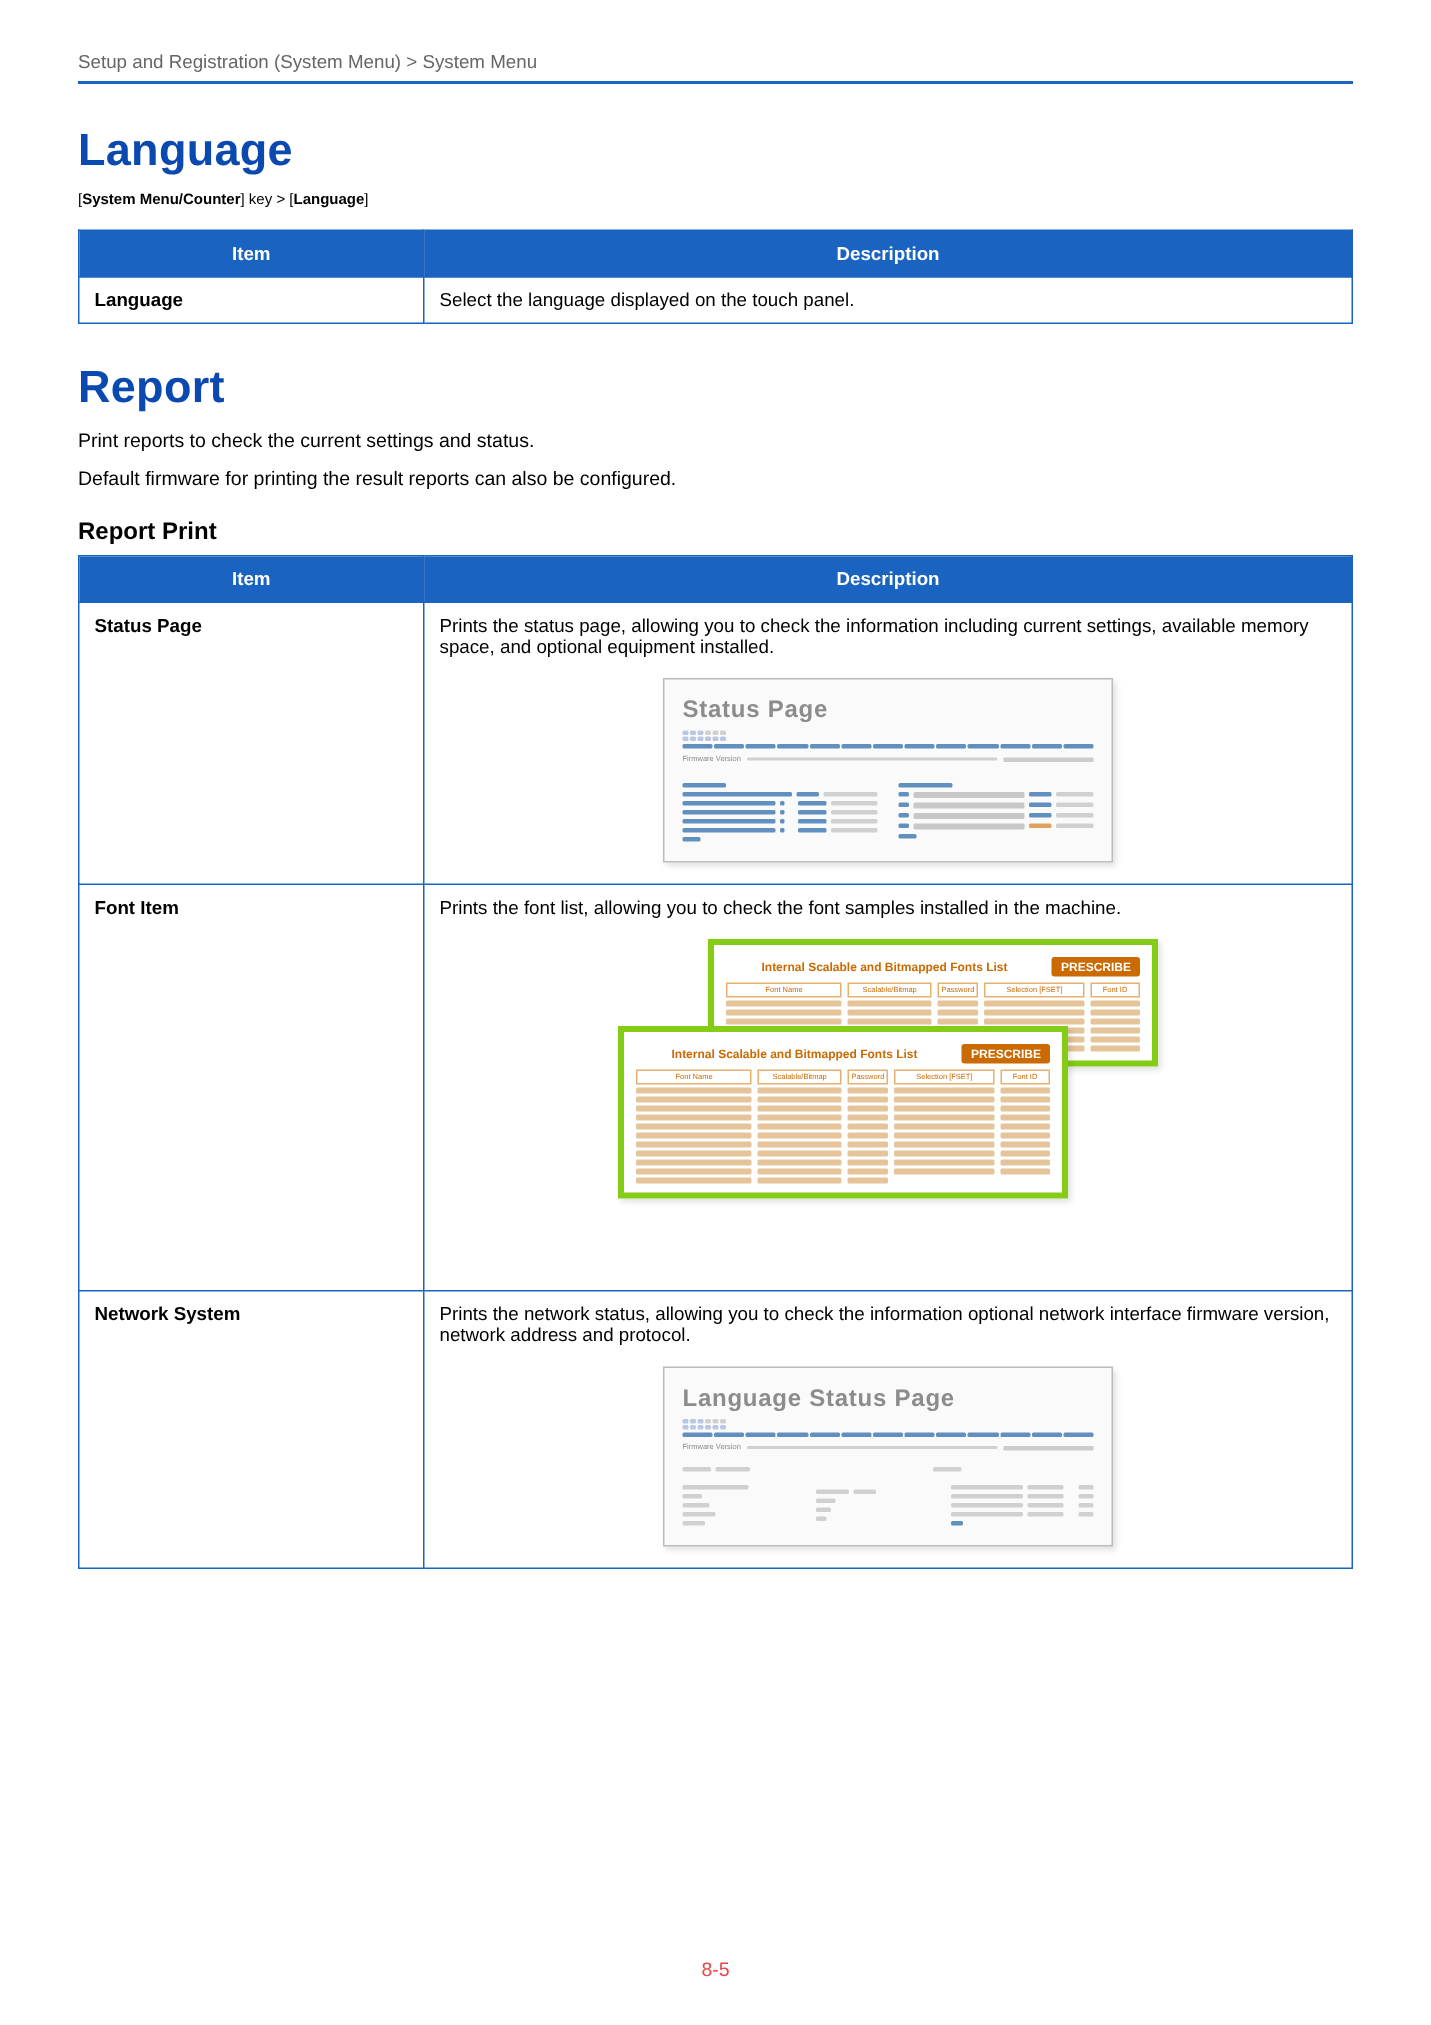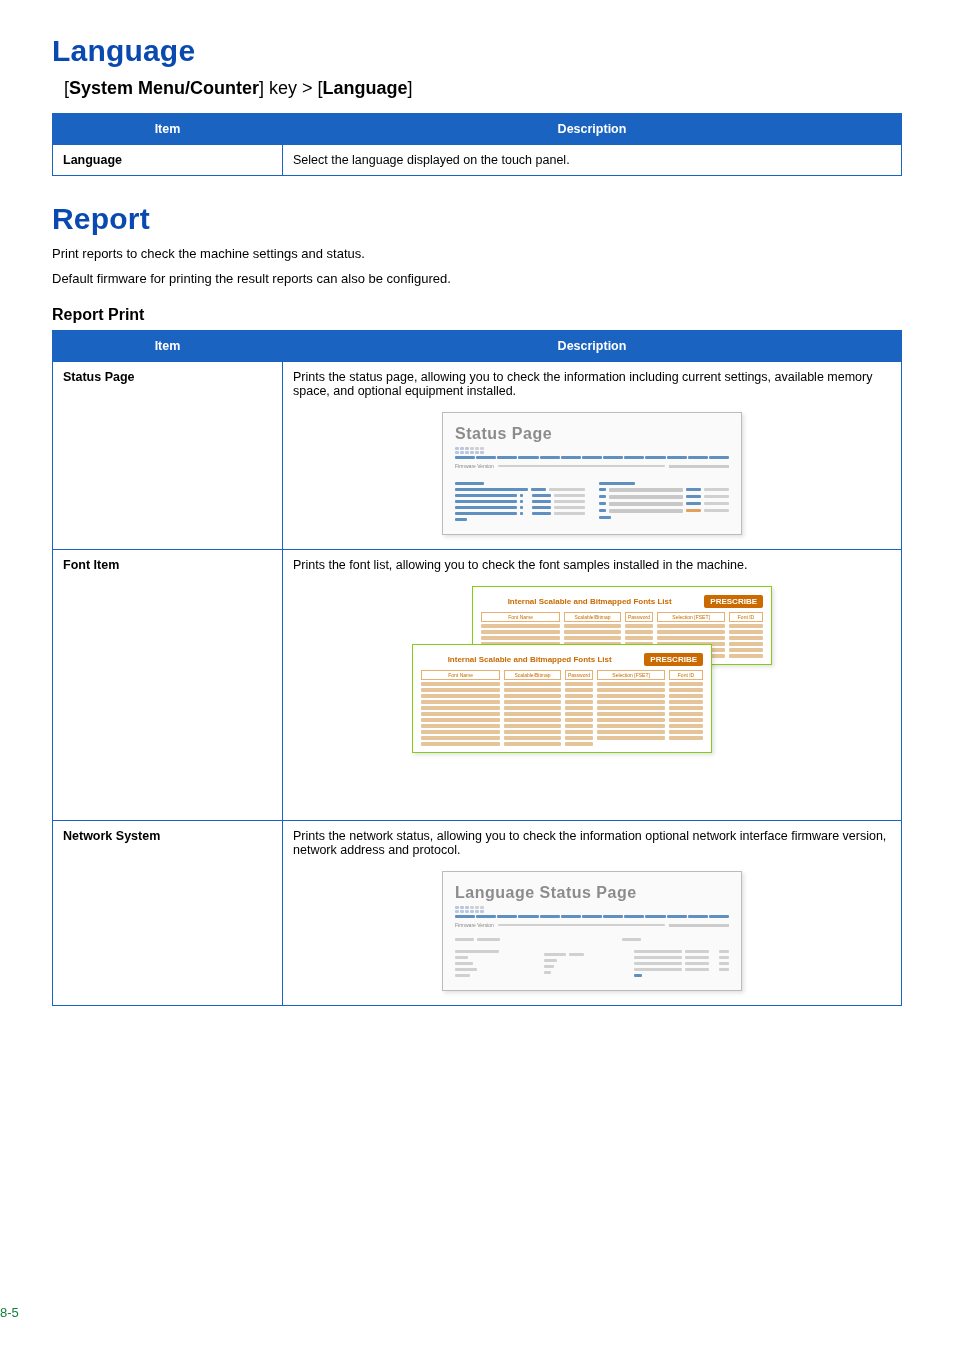--- a/index.html
+++ b/index.html
@@ -24,22 +24,22 @@
     margin-bottom: 28px;
   }
   h1.section {
     font-size: 30px;
     color: #0a4ab0;
     font-weight: 800;
     margin: 0 0 10px 0;
     letter-spacing: 0.2px;
   }
   .nav-path {
-    font-size: 18px;
-    margin: 6px 0 14px 12px;
+    font-size: 10px;
+    margin: 6px 0 14px 0;
   }
   .nav-path b { font-weight: bold; }
 
   table.info {
     width: 100%;
     border-collapse: collapse;
     font-size: 12.5px;
     padding-left: 15px;
   }
   table.info th {
@@ -103,21 +103,21 @@
   .lbl-line .bar:first-child{ flex:2;}
   .big-bar { height:4px; background:#c8c8c8; flex:3; border-radius:1px;}
   .fw-row { display:flex; gap:4px; align-items:center; font-size:5px; color:#888;}
   .fw-row span{ white-space:nowrap;}
 
   
   .font-thumb-wrap{ margin: 14px auto 6px auto; width:360px; position:relative; height:220px;}
   .font-card{
     position:absolute;
     width:300px;
-    border:1px solid #84cc16;
+    border:4px solid #84cc16;
     background:#fff;
     box-shadow: 2px 2px 4px rgba(0,0,0,0.12);
     padding:8px 8px 6px 8px;
     box-sizing:border-box;
   }
   .font-card.back{ left:60px; top:0;}
   .font-card.front{ left:0; top:58px;}
   .fc-head{ display:flex; align-items:center; margin-bottom:4px; gap:6px;}
   .fc-head .hlabel{
     flex:1; text-align:center; font-size:8px; color:#ca6a00; font-weight:bold;
@@ -130,30 +130,31 @@
     font-size:5px; color:#ca6a00;
   }
   .fc-cols .ch { border:1px solid #e6b070; text-align:center; padding:1px 0; background:#fff;}
   .fl-rows .row{ display:grid; grid-template-columns: 1.4fr 1fr 0.5fr 1.2fr 0.6fr; gap:2px 4px; margin-top:2px;}
   .fl-rows .cell{ height:4px; background:#e6c499; border-radius:1px;}
 
   .page-num {
     position: absolute;
     left: 0; right: 0;
     bottom: 30px;
-    text-align: left;
+    text-align: center;
     font-size: 13px;
-    color: #15803d;
+    color: #ef4444;
   }
 </style>
 </head>
 <body>
 
 <div class="page">
 
+  <div class="breadcrumb">Setup and Registration (System Menu) &gt; System Menu</div>
 
   <h1 class="section">Language</h1>
 
   <div class="nav-path">
     <span>[</span><b>System Menu/Counter</b><span>] key &gt; [</span><b>Language</b><span>]</span>
   </div>
 
   <table class="info">
     <thead>
       <tr>
@@ -164,21 +165,21 @@
     <tbody>
       <tr>
         <td class="item-cell">Language</td>
         <td>Select the language displayed on the touch panel.</td>
       </tr>
     </tbody>
   </table>
 
   <h1 class="section" style="margin-top:26px;">Report</h1>
 
-  <p class="body-p">Print reports to check the machine settings and status.</p>
+  <p class="body-p">Print reports to check the current settings and status.</p>
   <p class="body-p">Default firmware for printing the result reports can also be configured.</p>
 
   <h2 class="subsection">Report Print</h2>
 
 
   <table class="info">
     <thead>
       <tr>
         <th style="width:217px;">Item</th>
         <th>Description</th>

